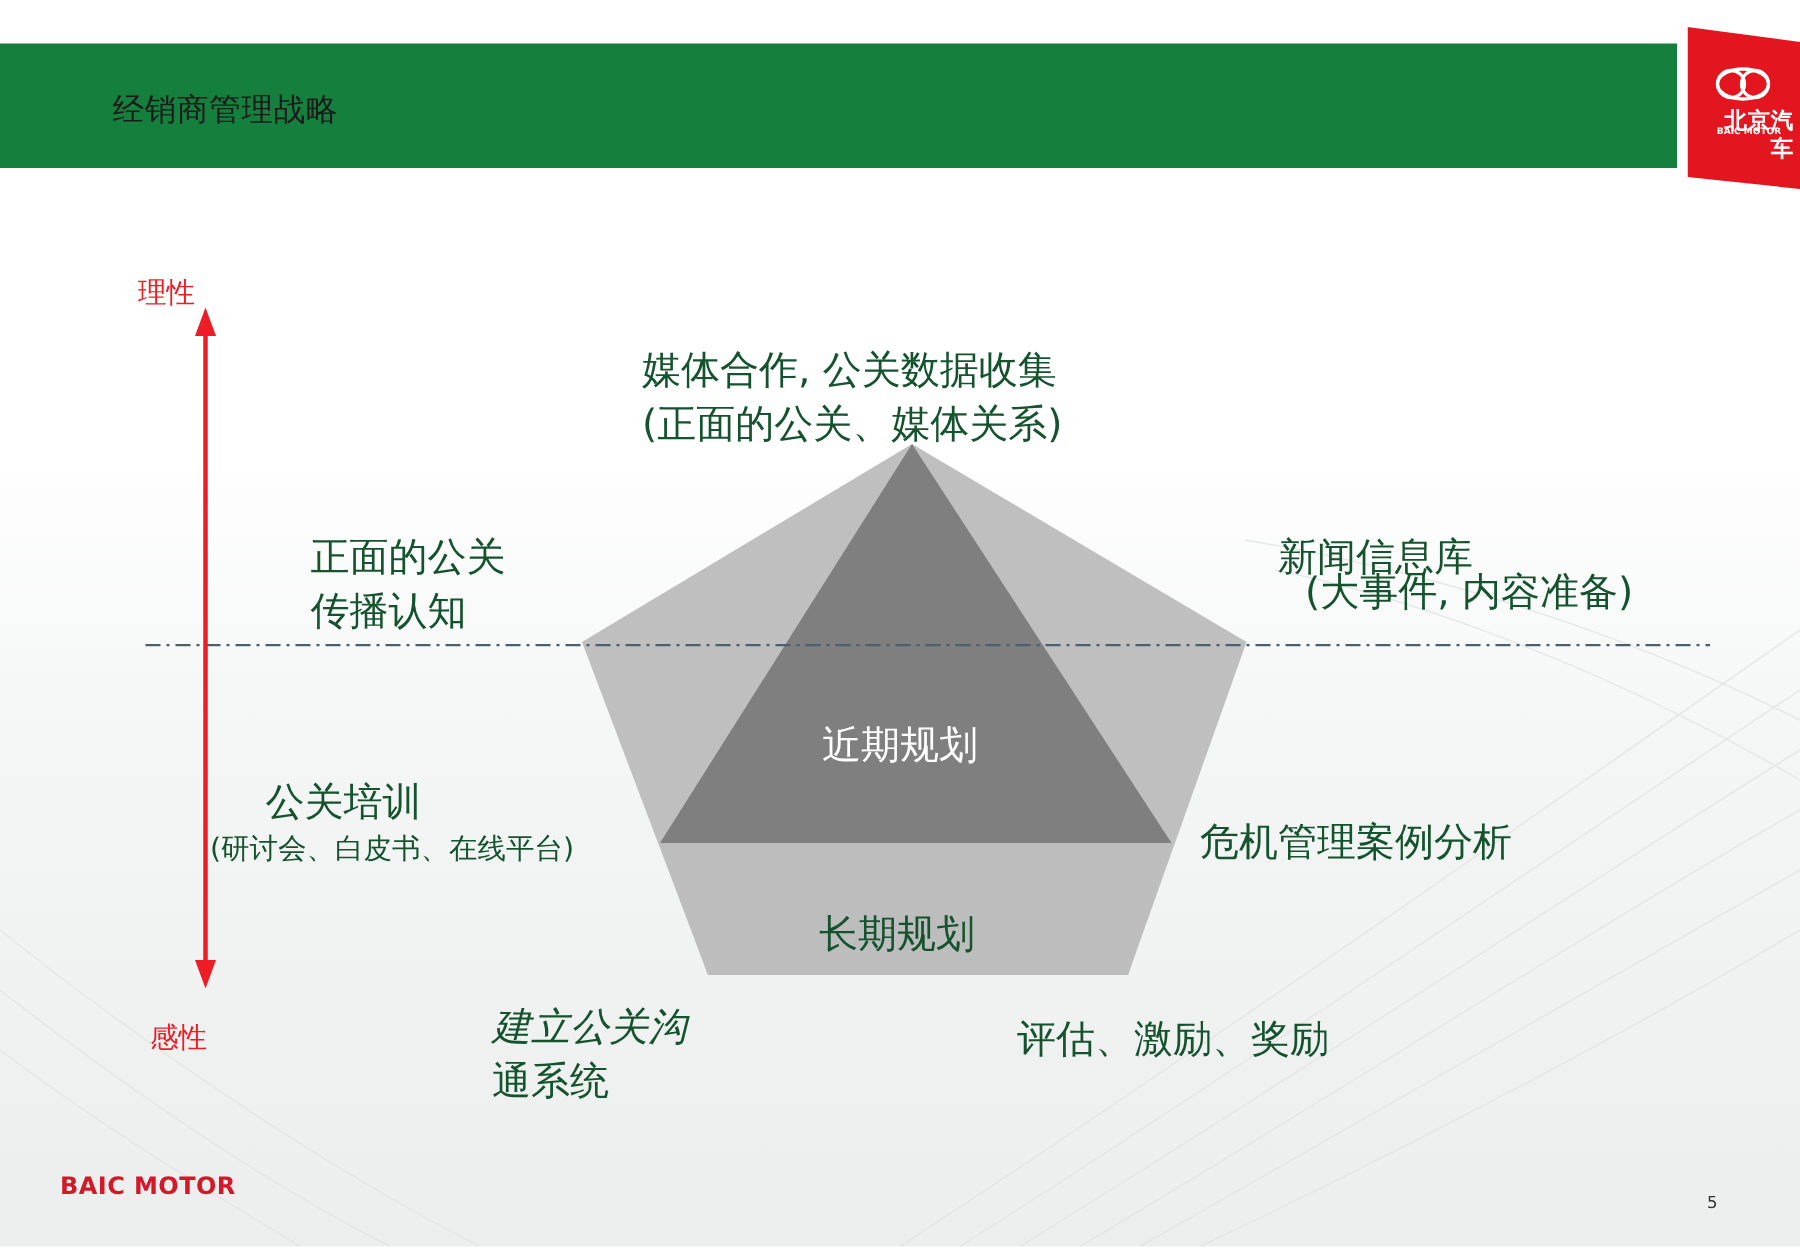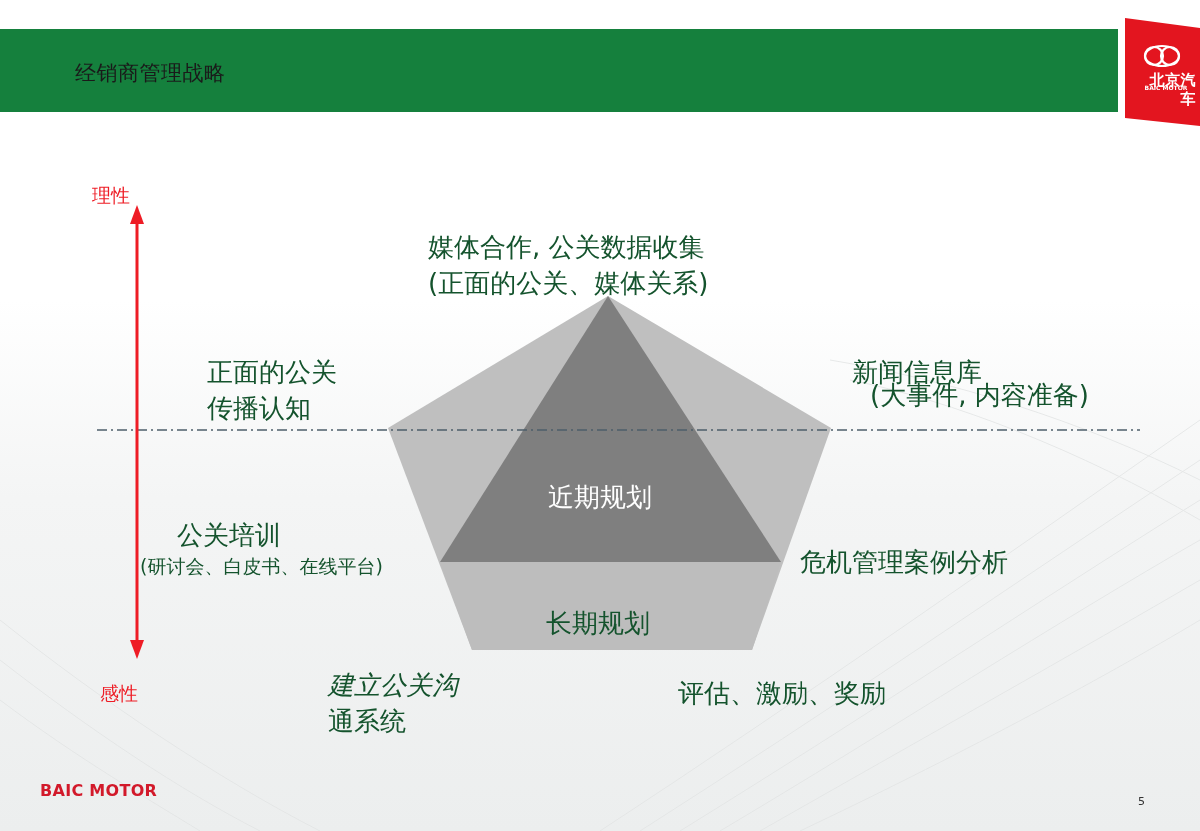--- a/index.html
+++ b/index.html
@@ -85,21 +85,21 @@
   <line x1="97" y1="430" x2="1140" y2="430" stroke="#4d5f6b" stroke-width="1.5" stroke-dasharray="10,4,2,4"></line>
 
   <g>
     <line x1="137" y1="222" x2="137" y2="642" stroke="#ee1c25" stroke-width="3"></line>
     <polygon points="137,205 130,224 144,224" fill="#ee1c25"></polygon>
     <polygon points="137,659 130,640 144,640" fill="#ee1c25"></polygon>
   </g>
 </svg>
 
 <div class="label red" style="left:92px; top:178px;">理性</div>
-<div class="label red" style="left:100px; top:676px;">感性</div>
+<div class="label red" style="left:100px; top:676px;font-family:Liberation Mono, monospace;">感性</div>
 
 <div class="label" style="left:428px; top:230px;">媒体合作, 公关数据收集</div>
 <div class="label" style="left:428px; top:266px;">(正面的公关、媒体关系)</div>
 
 <div class="label" style="left:207px; top:355px;">正面的公关</div>
 <div class="label" style="left:207px; top:391px;">传播认知</div>
 
 <div class="label" style="left:852px; top:355px;">新闻信息库</div>
 <div class="label" style="left:852px; top:378px;margin-left:18px;">(大事件, 内容准备)</div>
 

